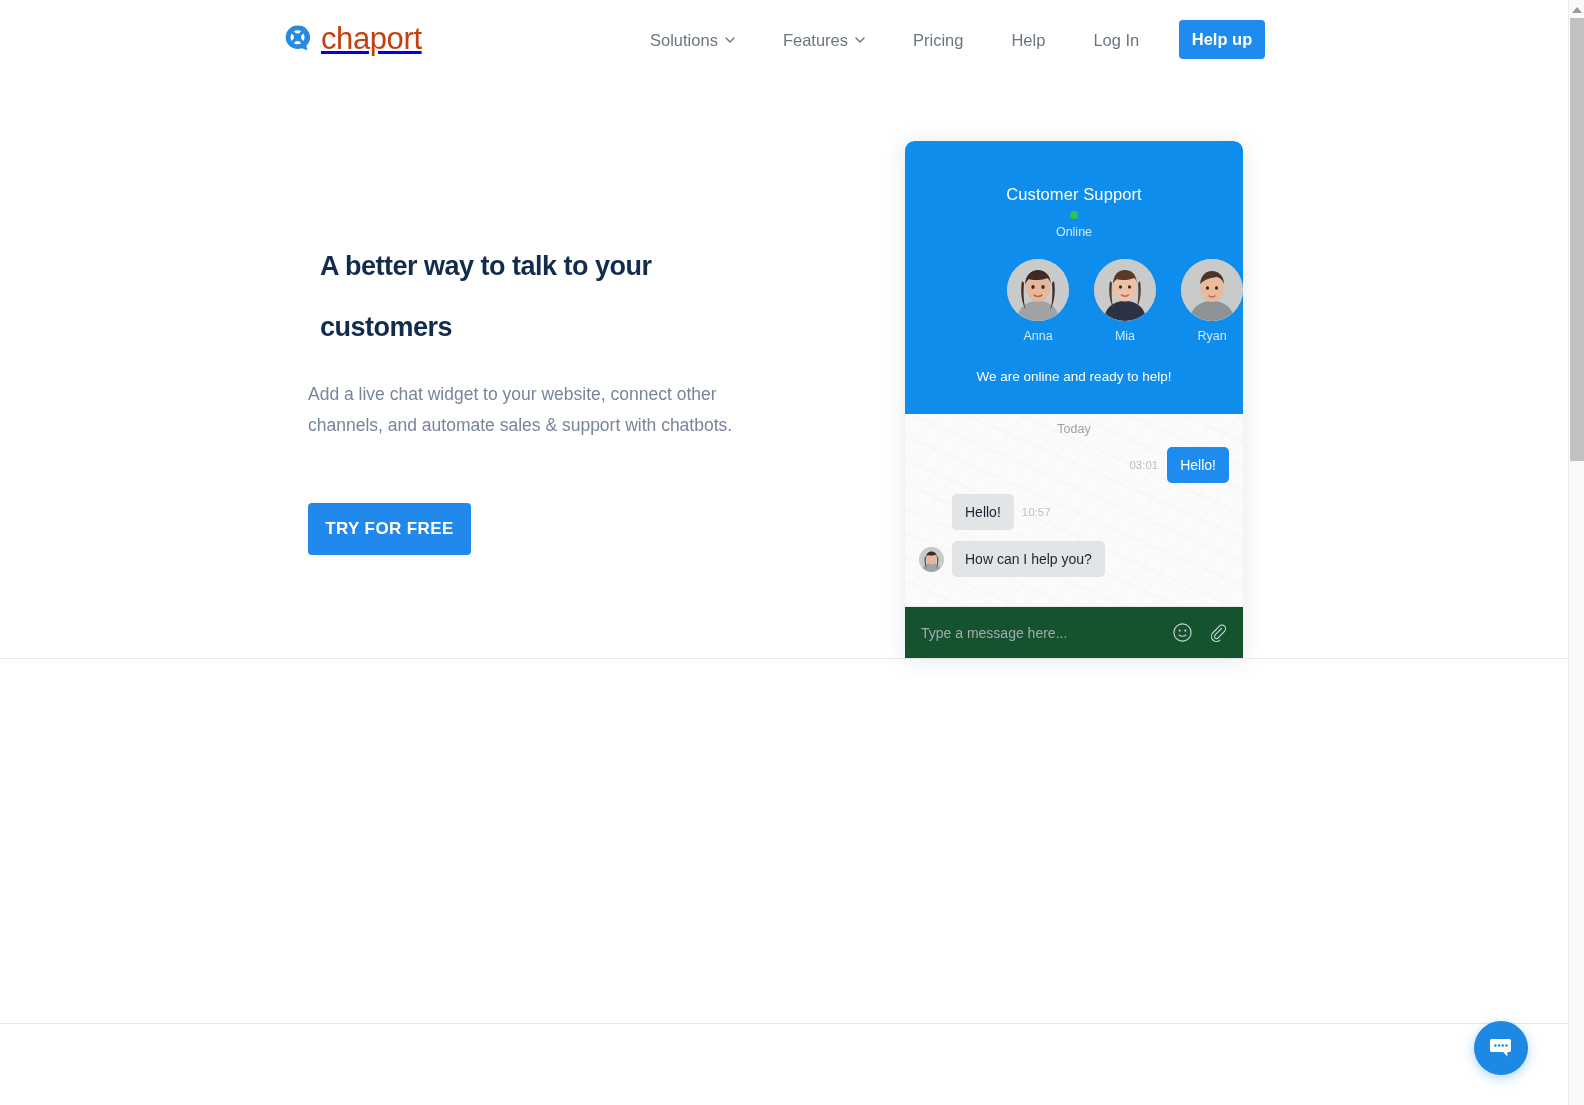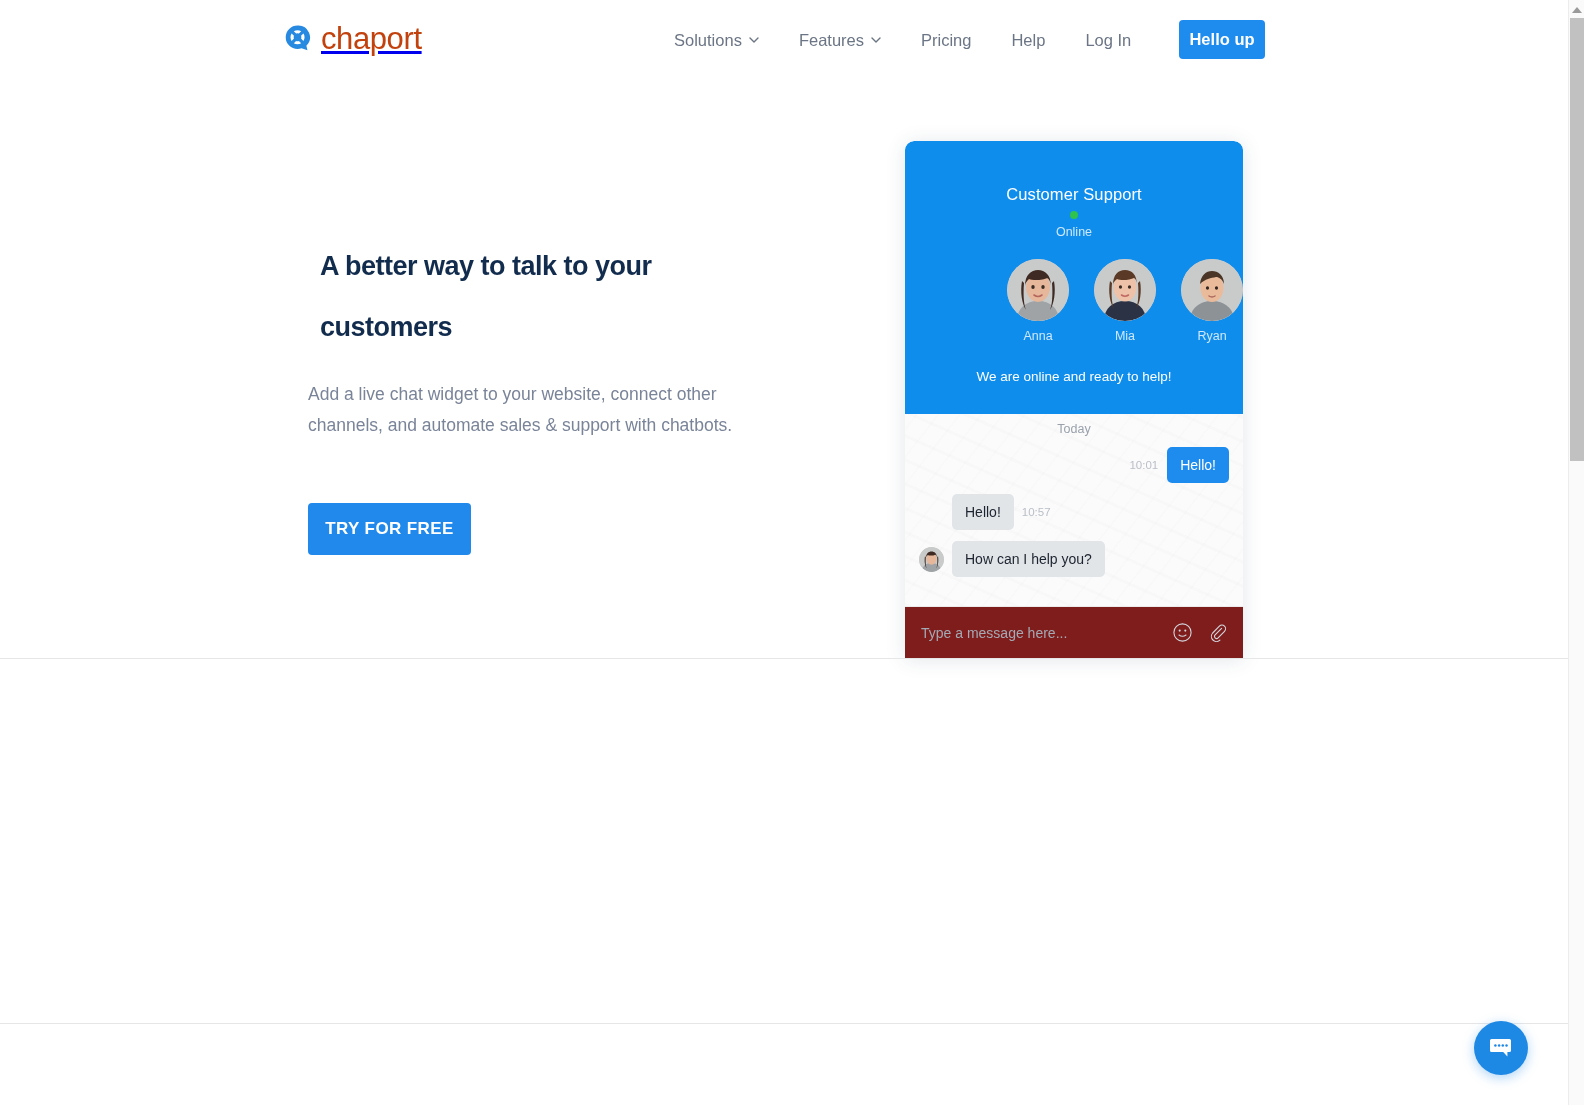--- a/index.html
+++ b/index.html
@@ -57,22 +57,22 @@
     position: absolute; left: 283px; top: 23px;
     display: flex; align-items: center; gap: 9px;
     cursor: pointer;
   }
   .logo-mark { width: 29px; height: 29px; display:block; }
   .logo-text {
     font-size: 31px; font-weight: 400; color: #c2410c;
     letter-spacing: -0.4px; line-height: 1;
   }
   .nav {
-    position: absolute; left: 654px; top: 0;
-    height: 80px; display: flex; align-items: center; gap: 0;
+    position: absolute; left: 630px; top: 0;
+    height: 80px; display: flex; align-items: center; gap: 8px;
   }
   .nav-link {
     font-size: 16.5px; color: #6b7585; padding: 0 20px;
     text-decoration: none; display: flex; align-items: center; gap: 7px;
     cursor: pointer; white-space: nowrap;
   }
   .nav-link .chev {
     width: 10px; height: 6px; display: block; flex: none;
   }
   .signup-btn {
@@ -175,21 +175,21 @@
   .bubble.in { background: #e1e5e8; color: #1d2430; }
   .msg-time { font-size: 11.5px; color: #b9bfc7; }
   .msg-avatar {
     width: 25px; height: 25px; border-radius: 50%;
     background: #c9cbcb; overflow: hidden; flex: none;
   }
   .indent { margin-left: 33px; }
   .widget-input {
     height: 52px; border-top: 1px solid #ececec;
     display: flex; align-items: center; padding: 0 16px;
-    background: #7f1d1d;
+    background: #14532d;
     gap: 12px;
   }
   .widget-input .ph {
     flex: 1; font-size: 14px; color: #a3aab4;
   }
   .input-icons { display: flex; gap: 16px; align-items: center; }
 
   
   .divider { position: absolute; left: 0; width: 1568px; height: 1px; background: #e6e6e6; }
 
@@ -231,21 +231,21 @@
         <span>Features</span>
         <svg class="chev" viewBox="0 0 10 6">
           <path d="M1 1l4 4 4-4" fill="none" stroke="#6b7585" stroke-width="1.4" stroke-linecap="round" stroke-linejoin="round"></path>
         </svg>
       </a>
       <a class="nav-link" href="#">Pricing</a>
       <a class="nav-link" href="#">Help</a>
       <a class="nav-link" href="#">Log In</a>
     </nav>
 
-    <button class="signup-btn">Hello up</button>
+    <button class="signup-btn">Help up</button>
   </div>
 
   <div class="hero">
     <h1 class="hero-title">A better way to talk to your customers</h1>
     <p class="hero-sub">Add a live chat widget to your website, connect other channels, and automate sales &amp; support with chatbots.</p>
     <button class="cta-btn">TRY FOR FREE</button>
 
     <div class="widget">
 
       <div class="widget-head">
@@ -329,21 +329,21 @@
 
         <div class="widget-greeting">We are online and ready to help!</div>
       </div>
 
       <div class="widget-body">
         <div class="watermark"></div>
 
         <div class="msg-day">Today</div>
 
         <div class="msg-row out">
-          <span class="msg-time">10:01</span>
+          <span class="msg-time">03:01</span>
           <span class="bubble out">Hello!</span>
         </div>
 
         <div class="msg-row in indent">
           <span class="bubble in">Hello!</span>
           <span class="msg-time">10:57</span>
         </div>
 
         <div class="msg-row in">
           <span class="msg-avatar">

